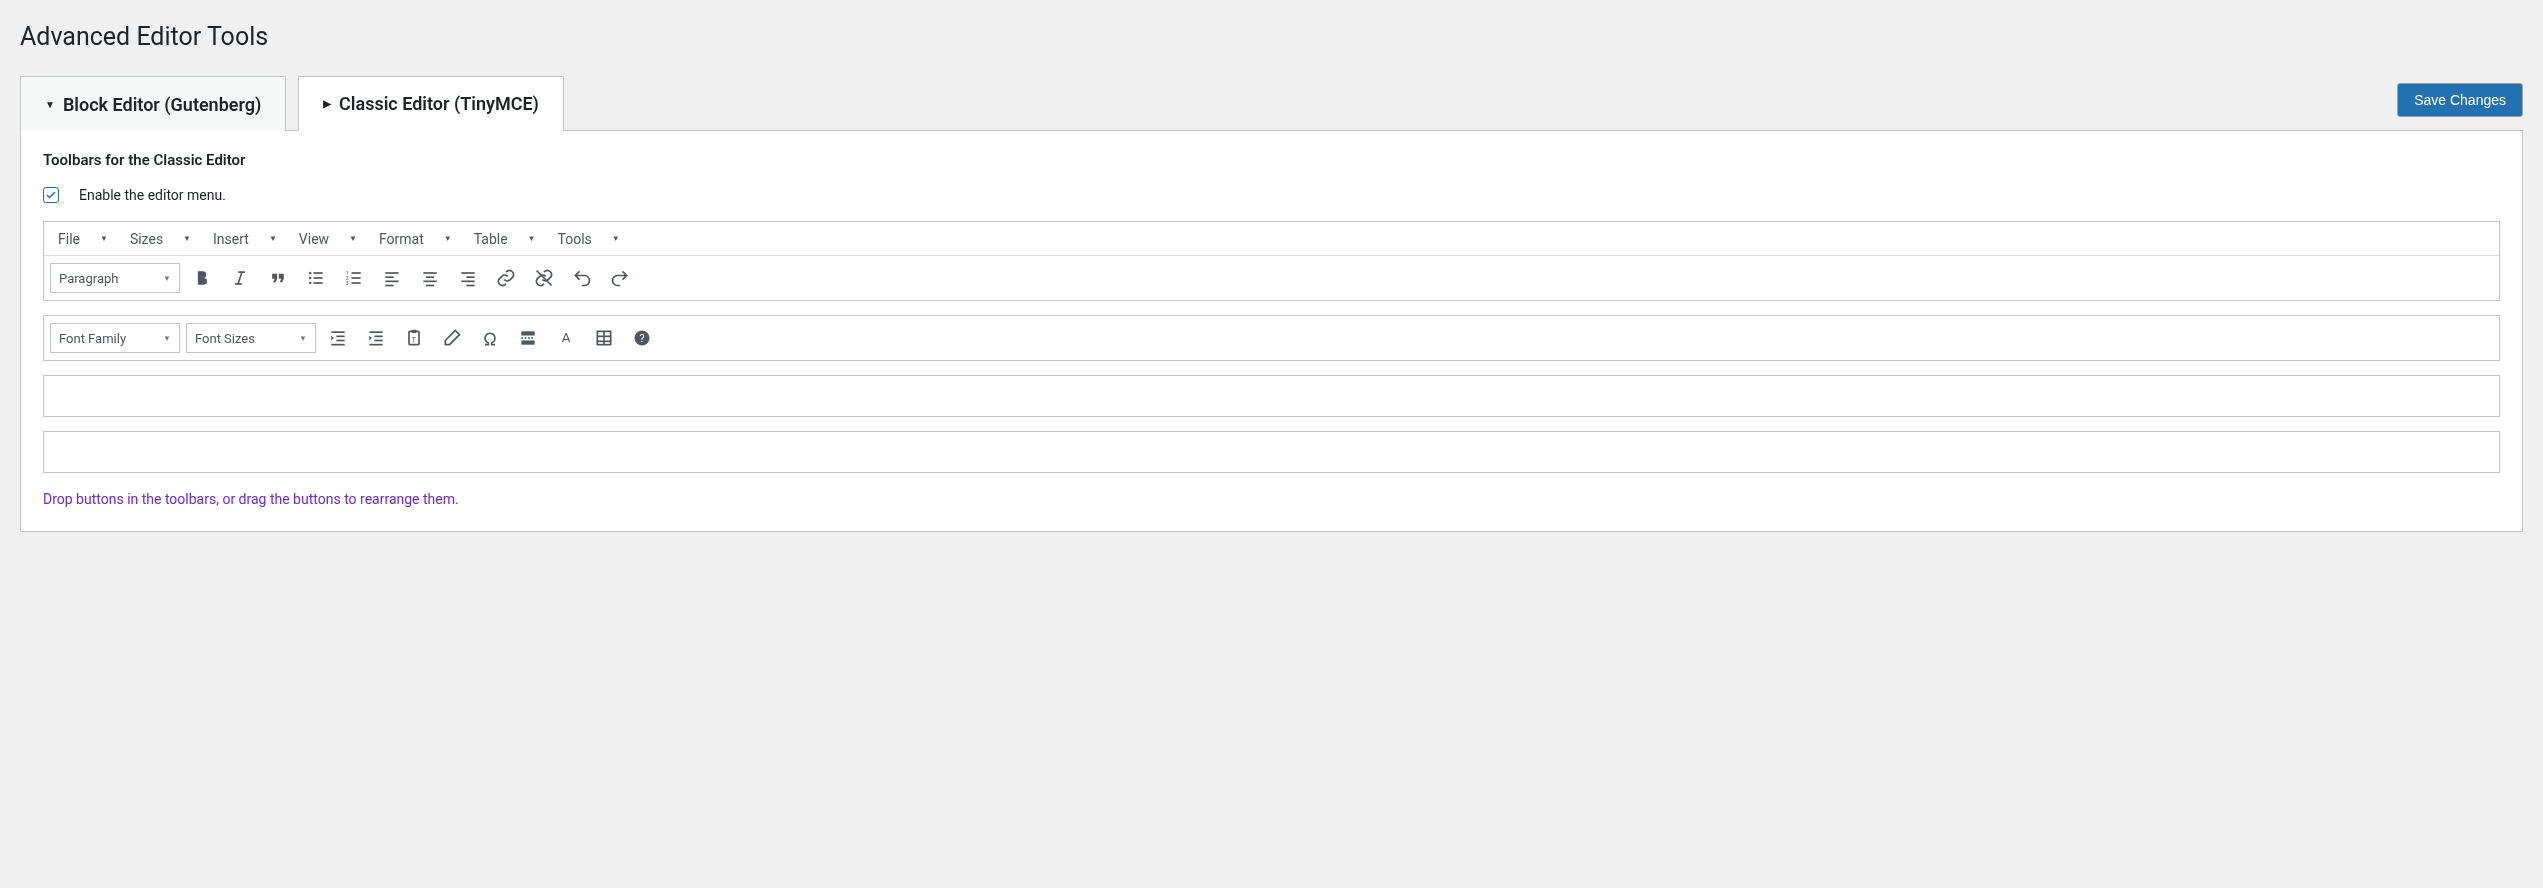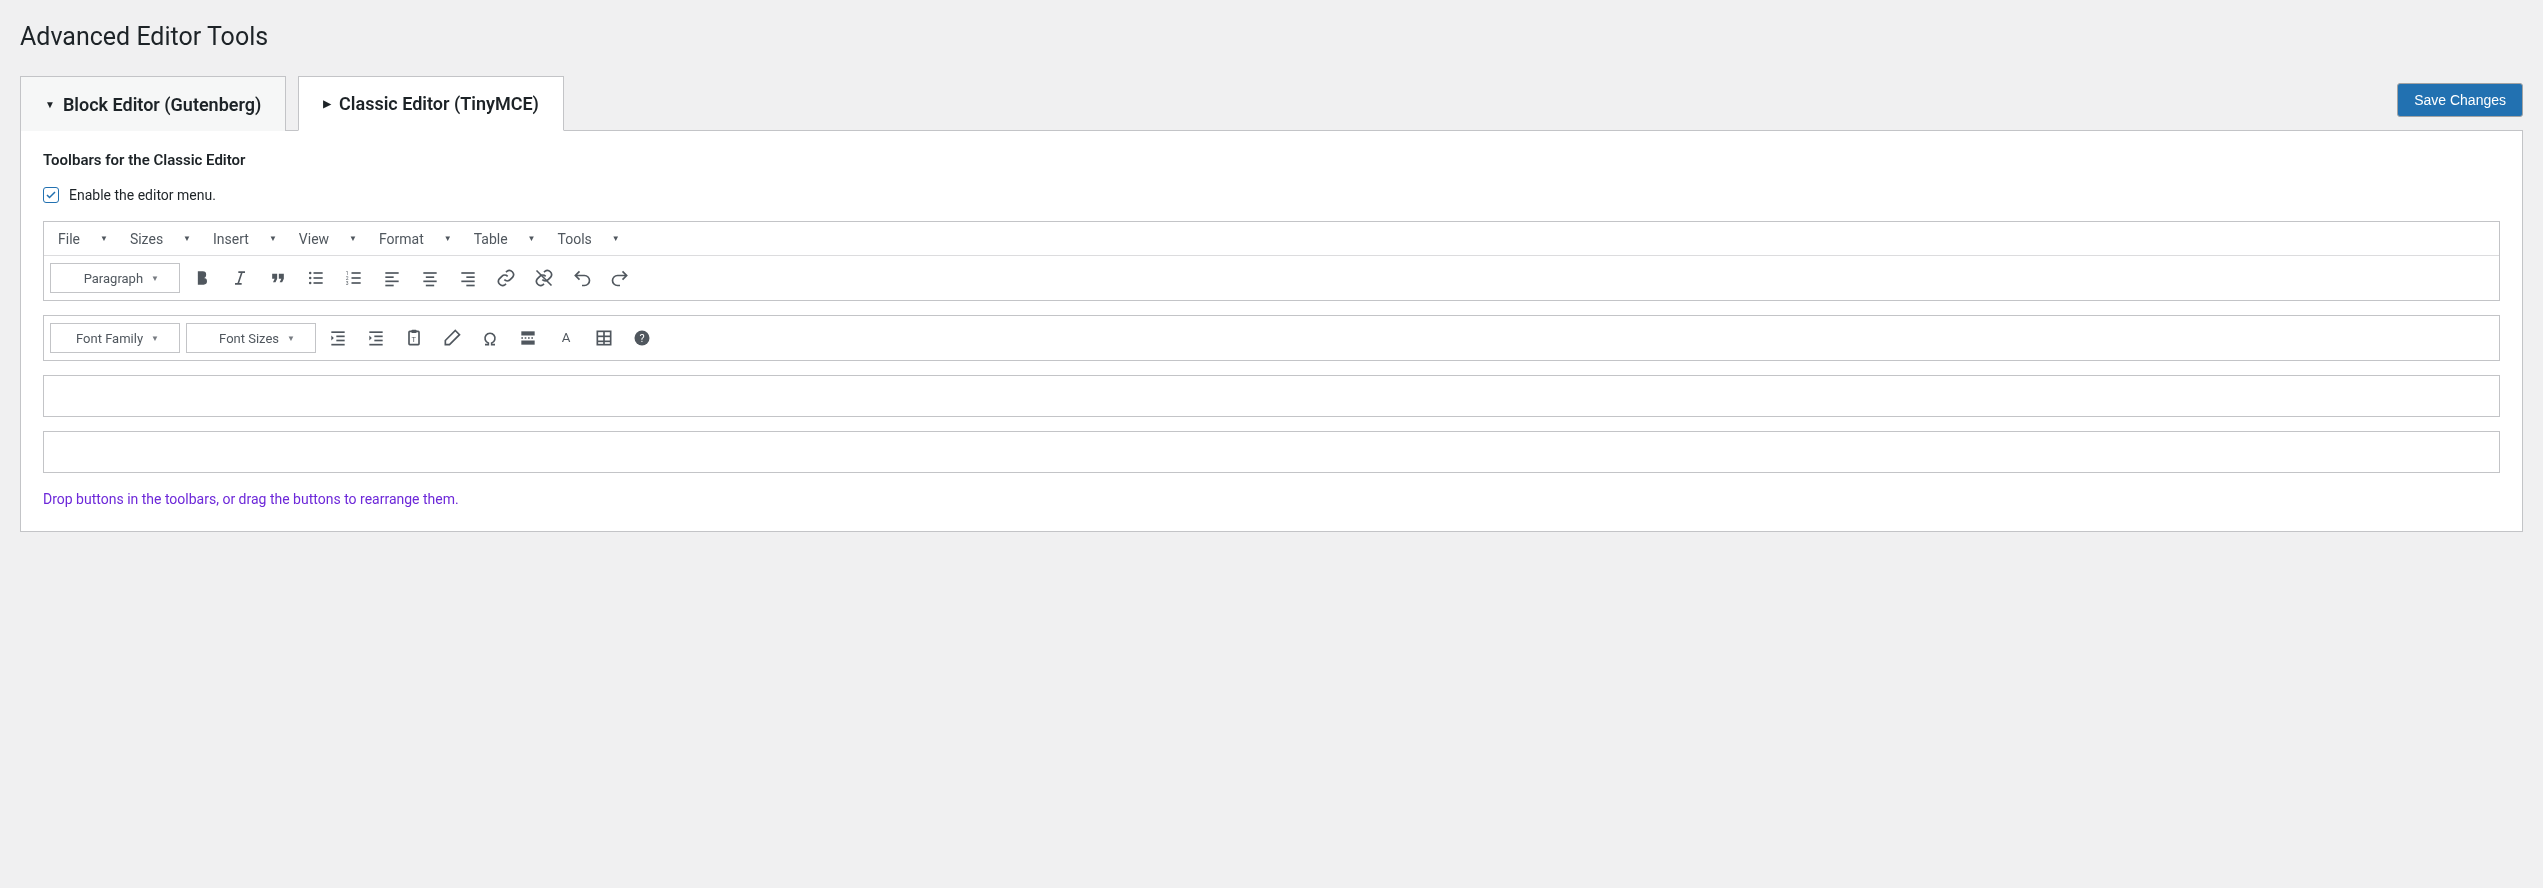--- a/index.html
+++ b/index.html
@@ -70,21 +70,21 @@
   }
   .section-title {
     font-size: 15px;
     font-weight: 600;
     color: #1d2327;
     margin-bottom: 18px;
   }
   .checkbox-row {
     display: flex;
     align-items: center;
-    gap: 10px;
+    gap: 20px;
     margin-bottom: 18px;
     font-size: 14px;
   }
   .checkbox {
     width: 16px;
     height: 16px;
     border: 1px solid #2271b1;
     border-radius: 3px;
     display: inline-flex;
     align-items: center;
@@ -119,24 +119,24 @@
     display: flex;
     align-items: center;
     padding: 4px 6px;
     gap: 6px;
     height: 44px;
   }
   .toolbar.empty { height: 40px; }
   .select-btn {
     display: flex;
     align-items: center;
-    justify-content: flex-end;
+    justify-content: space-between;
     min-width: 130px;
     height: 30px;
-    padding: 0 20px;
+    padding: 0 8px;
     border: 1px solid #c3c4c7;
     background: #fff;
     font-size: 13px;
     color: #50575e;
     cursor: pointer;
     gap: 8px;
   }
   .select-btn .dd { font-size: 8px; color: #787c82; }
   .icon-btn {
     width: 32px;

